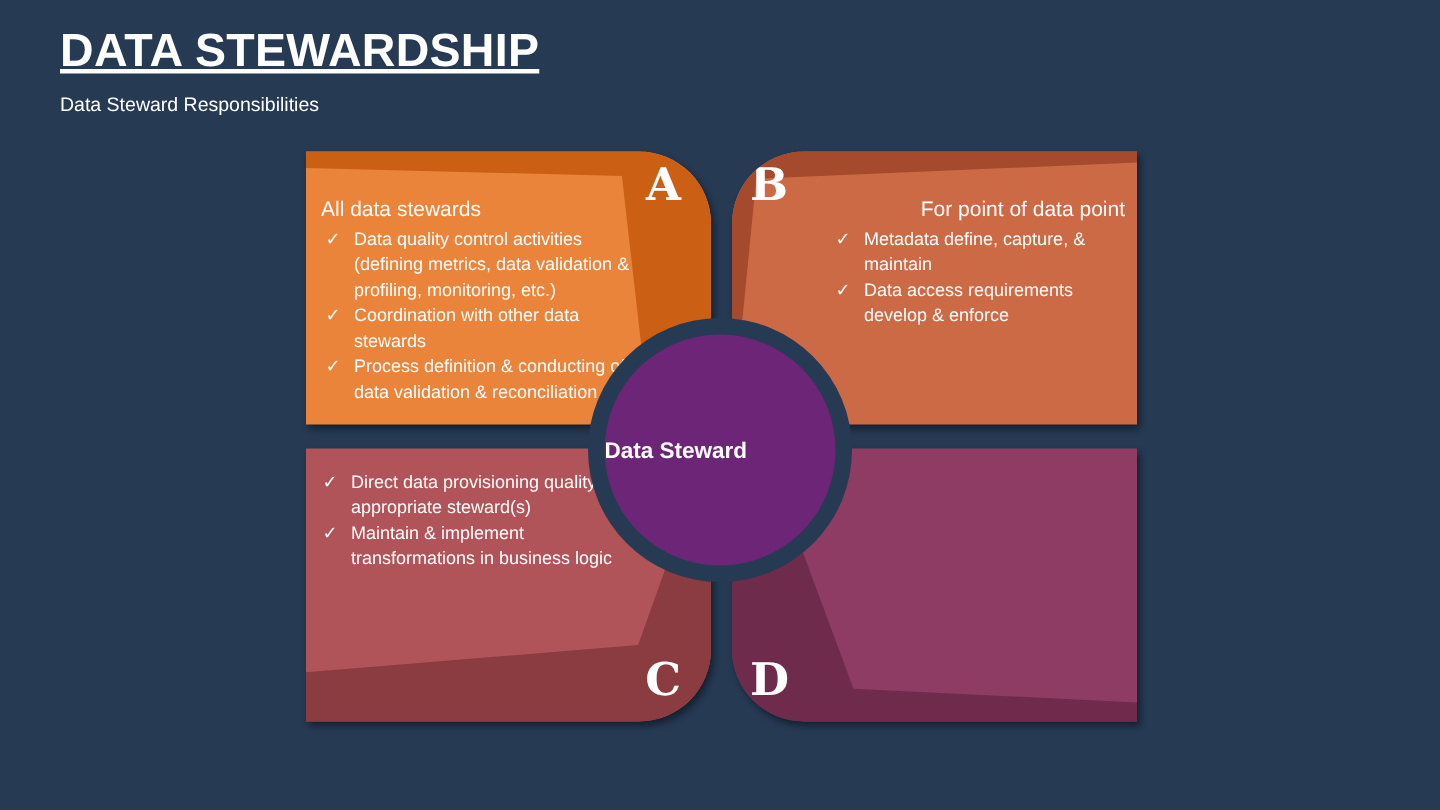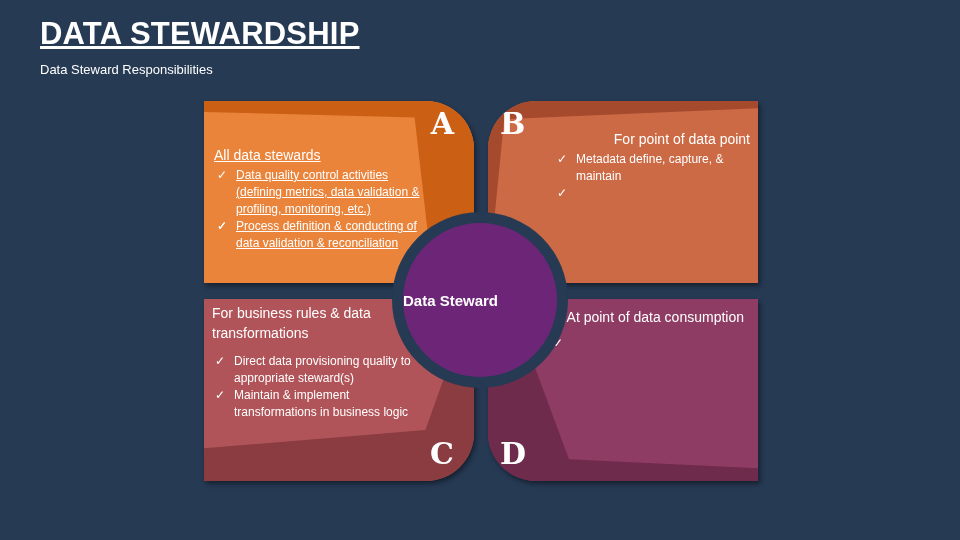--- a/index.html
+++ b/index.html
@@ -19,21 +19,21 @@
   .letter{position:absolute;font-family:"DejaVu Serif",serif;font-weight:bold;font-size:30px;color:#fff;line-height:1;}
   .qa .letter{right:20px;top:8px;}
   .qb .letter{left:12px;top:8px;}
   .qc .letter{right:20px;bottom:12px;}
   .qd .letter{left:12px;bottom:12px;}
   .content{position:absolute;font-size:12px;line-height:17px;}
   .heading{font-size:14px;line-height:20px;margin-bottom:2px;}
   ul{list-style:none;margin:0;padding:0;}
   li{position:relative;padding-left:22px;}
   li .chk{position:absolute;left:3px;top:0;}
-  .qa .content{left:10px;top:44px;width:206px;text-decoration:underline;}
+  .qa .content{left:10px;top:28px;width:206px;}
   .qb .content{left:66px;top:28px;width:196px;}
   .qb .heading,.qd .heading{text-align:right;}
   .qc .content{left:8px;top:4px;width:200px;}
   .qc ul{margin-top:10px;}
   .qd .content{left:62px;top:8px;width:194px;}
   .qd ul{margin-top:8px;}
   .center-ring{position:absolute;left:392px;top:212px;width:176px;height:176px;border-radius:50%;background:#263a54;}
   .center{position:absolute;left:403px;top:223px;width:154px;height:154px;border-radius:50%;background:#6d2677;display:flex;align-items:center;justify-content:flex-start;text-align:center;font-weight:bold;font-size:15px;line-height:21px;}
 </style>
 </head>
@@ -42,55 +42,53 @@
 <div class="title">DATA STEWARDSHIP</div>
 <div class="subtitle">Data Steward Responsibilities</div>
 
 <div class="quad qa">
   <div class="shade"></div>
   <div class="letter">A</div>
   <div class="content">
     <div class="heading">All data stewards</div>
     <ul>
       <li><span class="chk">✓</span><span>Data quality control activities (defining metrics, data validation &amp; profiling, monitoring, etc.)</span></li>
-      <li><span class="chk">✓</span></li>
+      <li><span class="chk">✓</span><span>Coordination with other data stewards</span></li>
       <li><span class="chk">✓</span><span>Process definition &amp; conducting of data validation &amp; reconciliation</span></li>
     </ul>
   </div>
 </div>
 
 <div class="quad qb">
   <div class="shade"></div>
   <div class="letter">B</div>
   <div class="content">
     <div class="heading">For point of data point</div>
     <ul>
       <li><span class="chk">✓</span><span>Metadata  define, capture, &amp; maintain</span></li>
-      <li><span class="chk">✓</span></li>
+      <li><span class="chk">✓</span><span>Data access requirements develop &amp; enforce</span></li>
     </ul>
   </div>
 </div>
 
 <div class="quad qc">
   <div class="shade"></div>
   <div class="letter">C</div>
   <div class="content">
-    <div class="heading">For business rules &amp; data transformations</div>
     <ul>
       <li><span class="chk">✓</span><span>Direct data provisioning quality to appropriate steward(s)</span></li>
       <li><span class="chk">✓</span><span>Maintain &amp; implement transformations in business logic</span></li>
     </ul>
   </div>
 </div>
 
 <div class="quad qd">
   <div class="shade"></div>
   <div class="letter">D</div>
   <div class="content">
-    <div class="heading">At point of data consumption</div>
     <ul>
       <li><span class="chk">✓</span></li>
     </ul>
   </div>
 </div>
 
 <div class="center-ring"></div>
 <div class="center">
   <div>
     <div>Data Steward</div>

